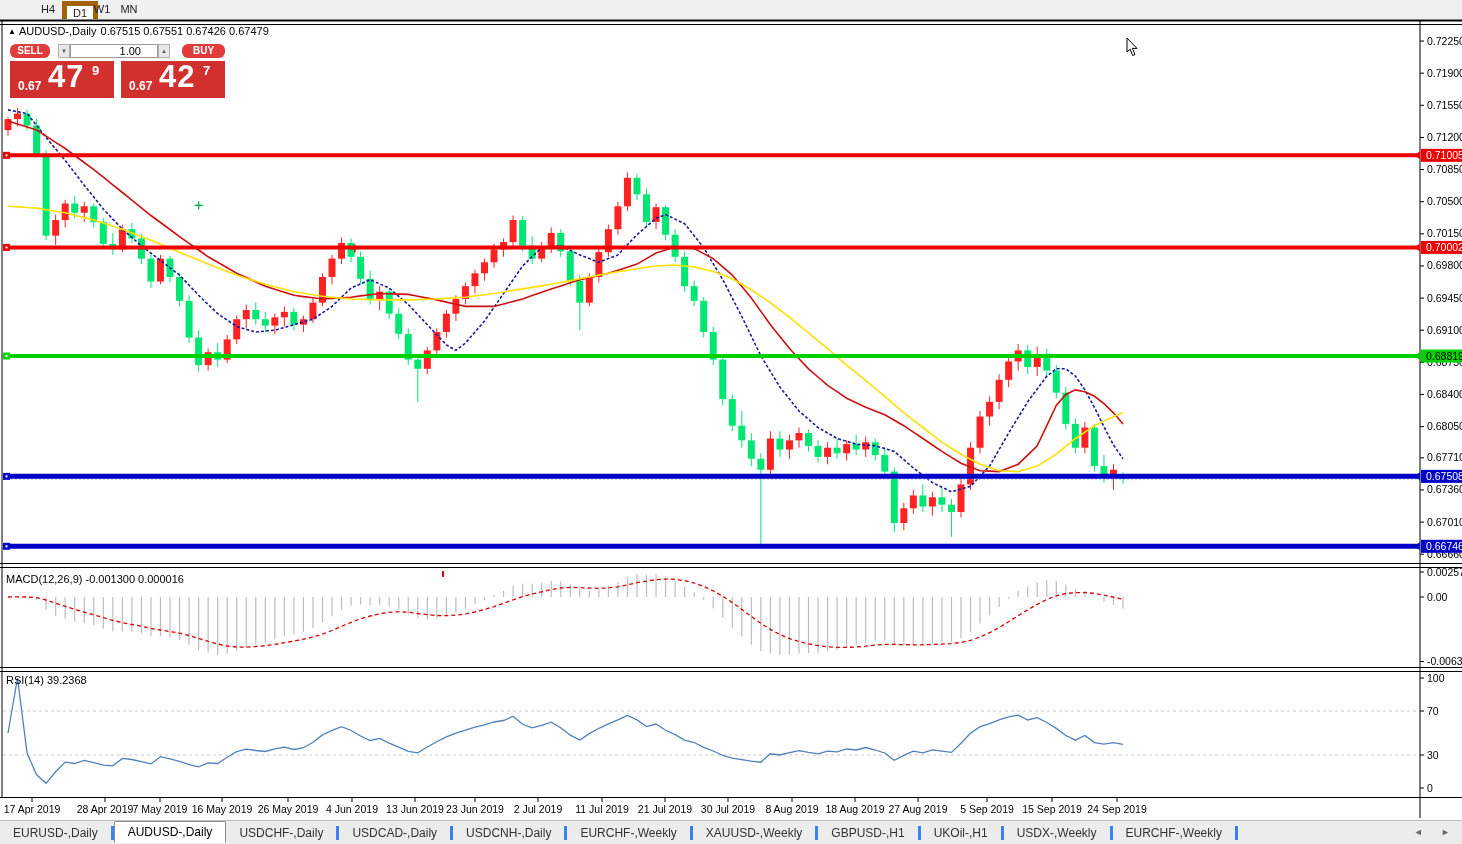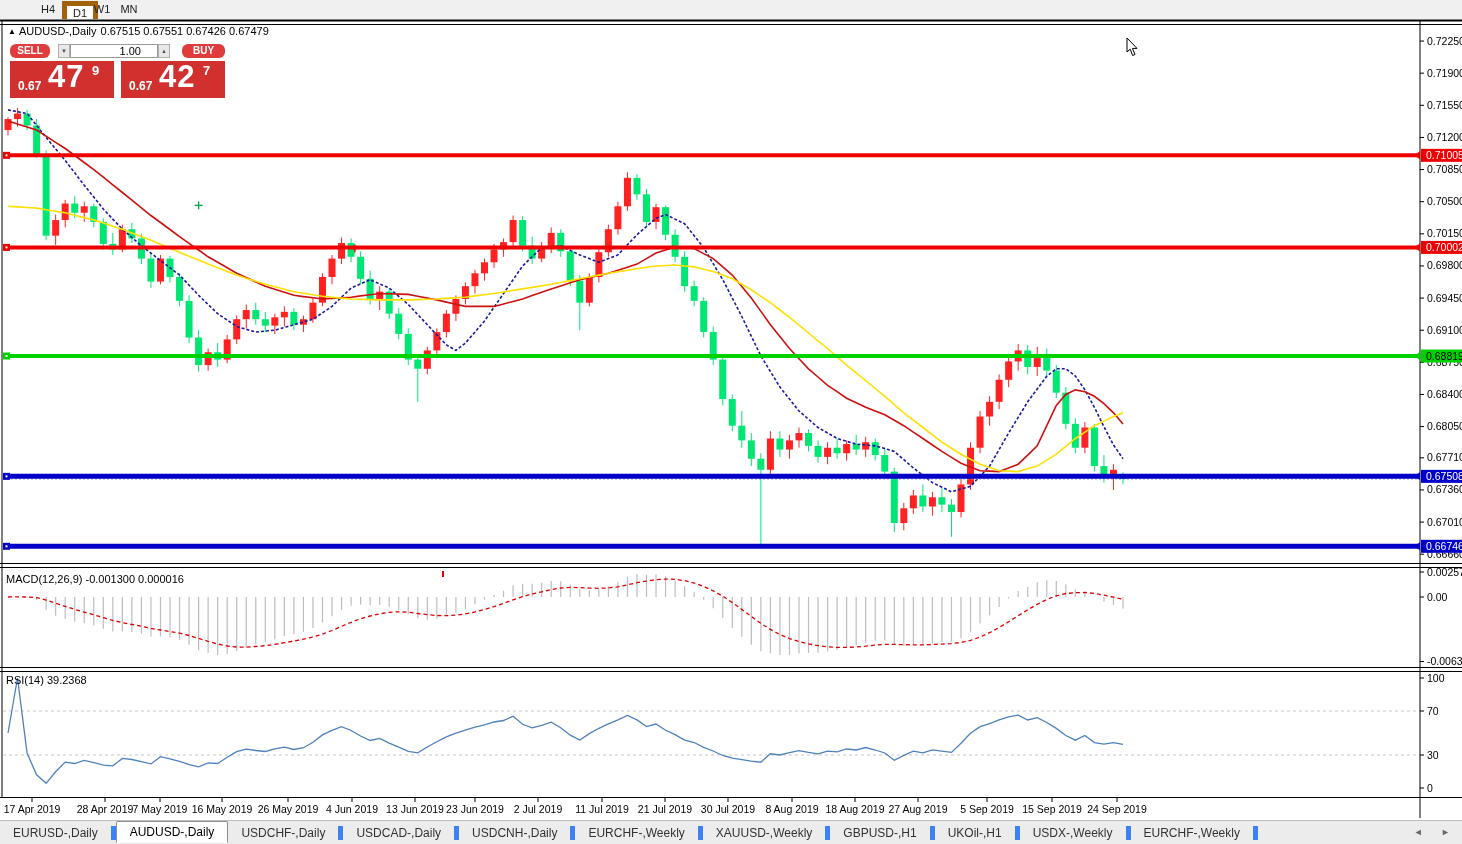--- a/index.html
+++ b/index.html
@@ -31,21 +31,21 @@
   .pricebox{position:absolute;top:0;height:37px;width:104px;background:#d22f2f;color:#fff;cursor:pointer;}
   #sell-box{left:0;}
   #buy-box{left:111px;}
   .pb-small{position:absolute;left:8px;bottom:5px;font-size:12px;font-weight:bold;}
   .pb-big{position:absolute;left:38px;top:-2px;font-size:31px;font-weight:bold;letter-spacing:1px;}
   .pb-sup{position:absolute;left:82px;top:2px;font-size:13px;font-weight:bold;}
   
   #tabbar{position:absolute;left:0;top:820px;width:1462px;height:24px;background:#ececec;border-top:1px solid #bdbdbd;
           display:flex;align-items:center;}
   .tab{position:relative;font-size:12px;color:#333;padding:3px 13px;cursor:pointer;white-space:nowrap;}
-  .tab:not(.active){border-right:5px solid #3b82f6;margin:7px 0;padding:0 13px;line-height:14px;}
+  .tab:not(.active){border-right:3px solid #3b82f6;margin:7px 0;padding:0 13px;line-height:14px;}
   .tab.active{background:#fff;border:1px solid #8e8e8e;border-bottom:1px solid #fff;color:#000;
               padding:3px 13px;margin-top:-2px;border-radius:2px 2px 0 0;}
   #tab-scroll{position:absolute;right:4px;top:6px;font-size:9px;color:#666;letter-spacing:8px;cursor:pointer;}
   svg text{font-family:"Liberation Sans",sans-serif;}
   #cursor{position:absolute;left:1126px;top:19px;z-index:9;}
 </style>
 </head>
 <body>
 
 <div id="app">

